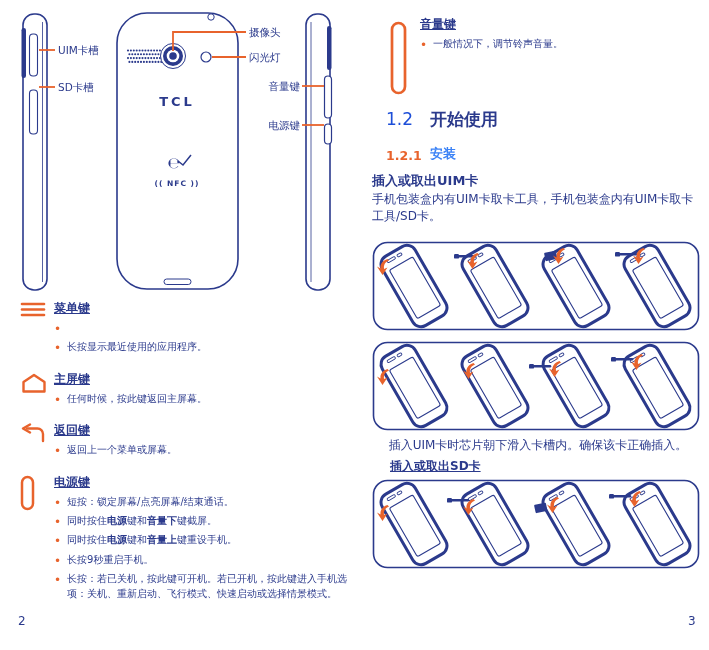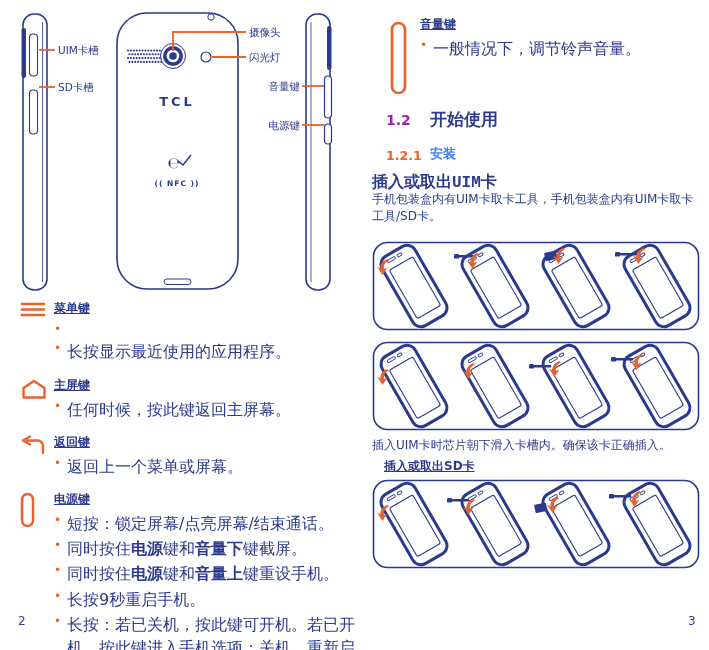--- a/index.html
+++ b/index.html
@@ -15,40 +15,40 @@
 
   .diagram{position:absolute;left:0;top:0;}
 
   .keys{position:absolute;left:20px;top:300px;width:336px;}
   .key-group{display:flex;align-items:flex-start;margin-bottom:11px;}
   .key-icon{flex:0 0 34px;padding-top:1px;}
   .key-body{flex:1;}
   .key-title{font-size:12px;font-weight:bold;text-decoration:underline;margin-bottom:4px;}
   .bullet{display:flex;margin:2px 0;line-height:1.45;}
   .dot{color:#e8632c;margin-right:6px;font-size:12px;flex:0 0 auto;}
-  .btxt{font-size:16px;}
+  .btxt{font-size:10px;}
 
   .right-col{position:absolute;left:372px;top:0;width:332px;height:650px;}
   .vol-block{position:absolute;left:18px;top:16px;width:300px;}
   .vol-block .key-icon{flex:0 0 30px;padding-top:5px;}
 
   .sec{position:absolute;left:14px;top:108px;display:flex;align-items:baseline;}
-  .sec .num{width:44px;color:#a21caf;font-weight:bold;font-size:14px;}
+  .sec .num{width:44px;color:#1d4ed8;font-weight:normal;font-size:17px;}
   .sec .ttl{color:#2b3a8c;font-weight:bold;font-size:17px;font-family:Liberation Serif, serif;}
   .subsec{position:absolute;left:14px;top:145px;display:flex;align-items:flex-end;}
   .subsec .num{width:44px;color:#e8632c;font-weight:bold;font-size:12.5px;}
   .subsec .ttl{color:#3b82f6;font-weight:bold;font-size:13px;}
 
-  .uim-h{position:absolute;left:0;top:172px;font-size:16px;font-weight:bold;font-family:Liberation Mono, monospace;}
+  .uim-h{position:absolute;left:0;top:172px;font-size:13px;font-weight:bold;}
   .p1{position:absolute;left:0;top:191px;width:332px;font-size:12px;line-height:1.4;}
   .p2{position:absolute;left:0;top:224px;width:332px;font-size:12px;}
   .boxwrap1{position:absolute;left:0;top:241px;}
   .boxwrap2{position:absolute;left:0;top:341px;}
-  .caption{position:absolute;left:0;top:437px;width:332px;font-size:12px;}
-  .sd-h{position:absolute;left:12px;top:458px;font-size:12px;font-weight:bold;text-decoration:underline;}
+  .caption{position:absolute;left:0;top:437px;width:332px;font-size:12px;text-align:center;}
+  .sd-h{position:absolute;left:18px;top:458px;font-size:12px;font-weight:bold;text-decoration:underline;}
   .boxwrap3{position:absolute;left:0;top:479px;}
 
   .pagenum{position:absolute;font-size:12px;color:#2b3a8c;}
   .pn-left{left:18px;top:614px;}
   .pn-right{left:688px;top:614px;}
 </style>
 </head>
 <body>
 
 <div class="page">

